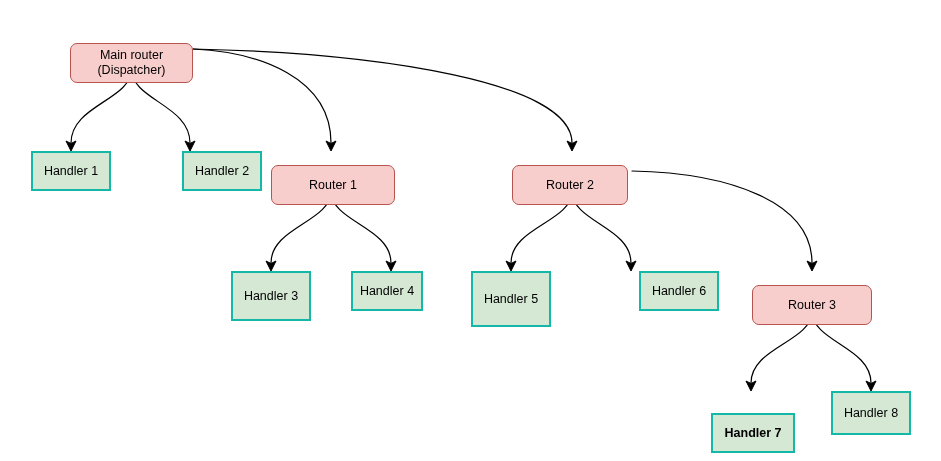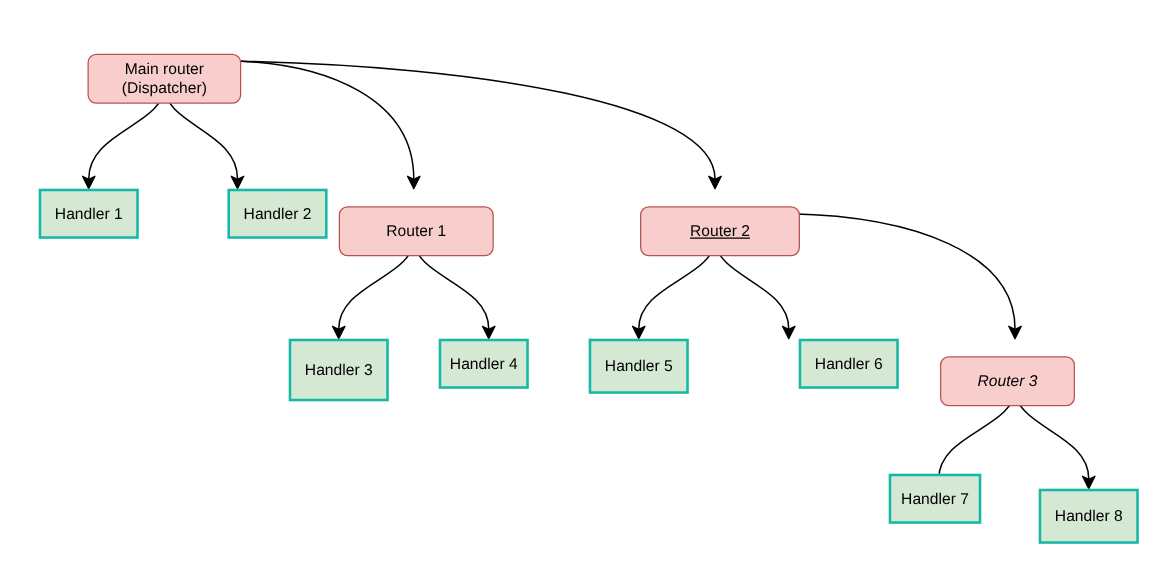--- a/index.html
+++ b/index.html
@@ -95,23 +95,23 @@
         <polygon points="871,391 866,381 871,383.5 876,381" class="edge-arrow"></polygon>
       </g>
   </svg>
 
   <div id="nodes-layer">
       <div class="node node-router" style="left: 70px; top: 29px; width: 123px; height: 40px;">Main router
 (Dispatcher)</div>
       <div class="node node-handler" style="left: 31px; top: 151px; width: 80px; height: 40px;">Handler 1</div>
       <div class="node node-handler" style="left: 150px; top: 151px; width: 80px; height: 40px; margin-left: 32px;">Handler 2</div>
       <div class="node node-router" style="left: 271px; top: 151px; width: 124px; height: 40px;">Router 1</div>
-      <div class="node node-router" style="left: 512px; top: 151px; width: 128px; height: 40px; text-decoration: underline;">Router 2</div>
+      <div class="node node-router" style="left: 512px; top: 151px; width: 116px; height: 40px;">Router 2</div>
       <div class="node node-handler" style="left: 231px; top: 271px; width: 80px; height: 50px;">Handler 3</div>
       <div class="node node-handler" style="left: 351px; top: 271px; width: 72px; height: 40px;">Handler 4</div>
-      <div class="node node-handler" style="left: 471px; top: 271px; width: 80px; height: 44px;">Handler 5</div>
+      <div class="node node-handler" style="left: 471px; top: 271px; width: 80px; height: 56px;">Handler 5</div>
       <div class="node node-handler" style="left: 591px; top: 271px; width: 80px; height: 40px; margin-left: 48px;">Handler 6</div>
-      <div class="node node-router" style="left: 752px; top: 271px; width: 108px; height: 40px; font-style: italic;">Router 3</div>
-      <div class="node node-handler" style="left: 711px; top: 379px; width: 74px; height: 40px;">Handler 7</div>
+      <div class="node node-router" style="left: 752px; top: 271px; width: 120px; height: 40px;">Router 3</div>
+      <div class="node node-handler" style="left: 711px; top: 413px; width: 84px; height: 40px; font-weight: bold;">Handler 7</div>
       <div class="node node-handler" style="left: 831px; top: 391px; width: 80px; height: 44px;">Handler 8</div>
     </div>
 
 </div>
 
 </body></html>

